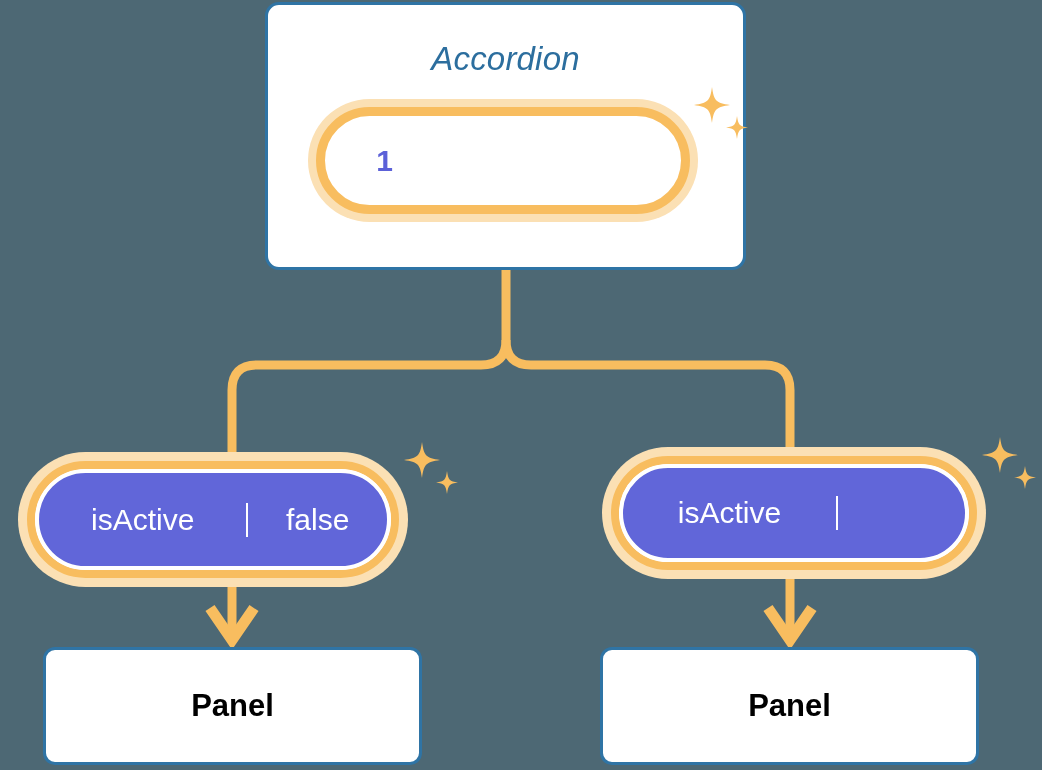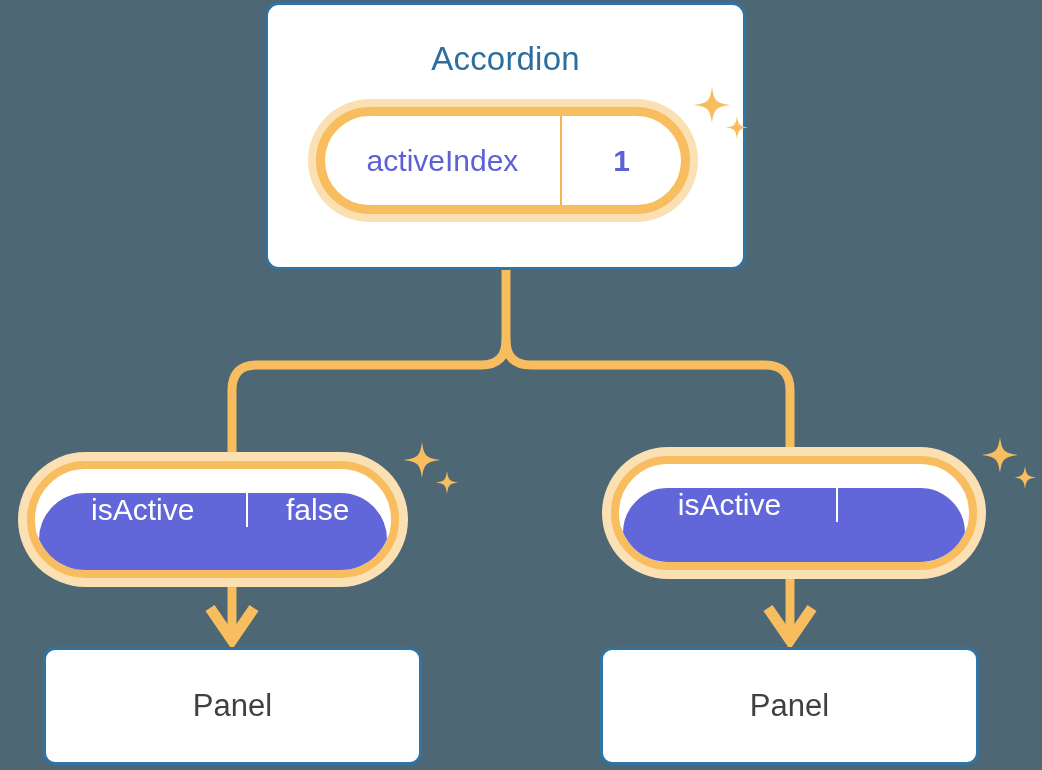--- a/index.html
+++ b/index.html
@@ -44,20 +44,21 @@
     flex-direction: column;
     align-items: center;
   }
   .comp-title {
     color: #2c6e9e;
     font-size: 33px;
     font-weight: 400;
     letter-spacing: 0.2px;
     line-height: 1;
     margin-top: 37px;
+    font-style: italic;
   }
 
   
   .pill-wrap {
     position: absolute;
   }
   .pill {
     position: relative;
     display: flex;
     align-items: stretch;
@@ -109,29 +110,28 @@
   .leaf-pill-glow {
     left: 0; top: 0;
   }
   .leaf-pill {
     position: absolute;
     border-width: 8px;
     background: #ffffff;
   }
   .leaf-pill-inner {
     display: flex;
-    align-items: flex-start;
+    align-items: center;
     width: 100%;
     height: 100%;
     background: #6166d9;
     border: 4px solid #ffffff;
     border-radius: 999px;
     box-sizing: border-box;
     overflow: hidden;
-    margin-top: 20px;
   }
   .leaf-pill .pill-seg { color: #ffffff; }
   .leaf-pill .seg-key {
     font-size: 30px;
     font-weight: 400;
     border-right: 2px solid #ffffff;
   }
   .leaf-pill .seg-val {
     font-size: 30px;
     font-weight: 400;
@@ -154,23 +154,23 @@
     position: absolute;
     background: #ffffff;
     border: 3px solid #2f74a5;
     border-radius: 12px;
     box-sizing: border-box;
     display: flex;
     align-items: center;
     justify-content: center;
   }
   .panel-label {
-    color: #404040;
+    color: #000000;
     font-size: 31px;
-    font-weight: 400;
+    font-weight: 700;
   }
   #panel-left  { left: 43px;  top: 647px; width: 379px; height: 118px; }
   #panel-right { left: 600px; top: 647px; width: 379px; height: 118px; }
 
   
   .sparkle {
     position: absolute;
   }
 </style>
 </head>
@@ -200,21 +200,20 @@
     <path d="M 768 608 L 790 640 L 812 608" fill="none" stroke="#f8bd5f" stroke-width="11" stroke-linecap="butt" stroke-linejoin="miter"></path>
   </svg>
 
   <div id="accordion-card" class="comp-card">
     <div class="comp-title">Accordion</div>
   </div>
 
   <div id="root-pill-wrap" class="pill-wrap">
     <div id="root-pill-glow" class="pill-glow"></div>
     <div id="root-pill" class="pill">
-      <div class="pill-seg seg-key">activeIndex</div>
       <div class="pill-seg seg-val">1</div>
     </div>
   </div>
 
   <svg class="sparkle" style="left:690px; top:85px;" width="62" height="62" viewBox="0 0 62 62">
     <path d="M22 2 C24 16 26 18 40 20 C26 22 24 24 22 38 C20 24 18 22 4 20 C18 18 20 16 22 2 Z" fill="#f8bd5f"></path>
     <path d="M47 31 C48.3 40 49.5 41.2 58 42.5 C49.5 43.8 48.3 45 47 54 C45.7 45 44.5 43.8 36 42.5 C44.5 41.2 45.7 40 47 31 Z" fill="#f8bd5f"></path>
   </svg>
 
   <div id="left-pill-wrap" class="pill-wrap">

